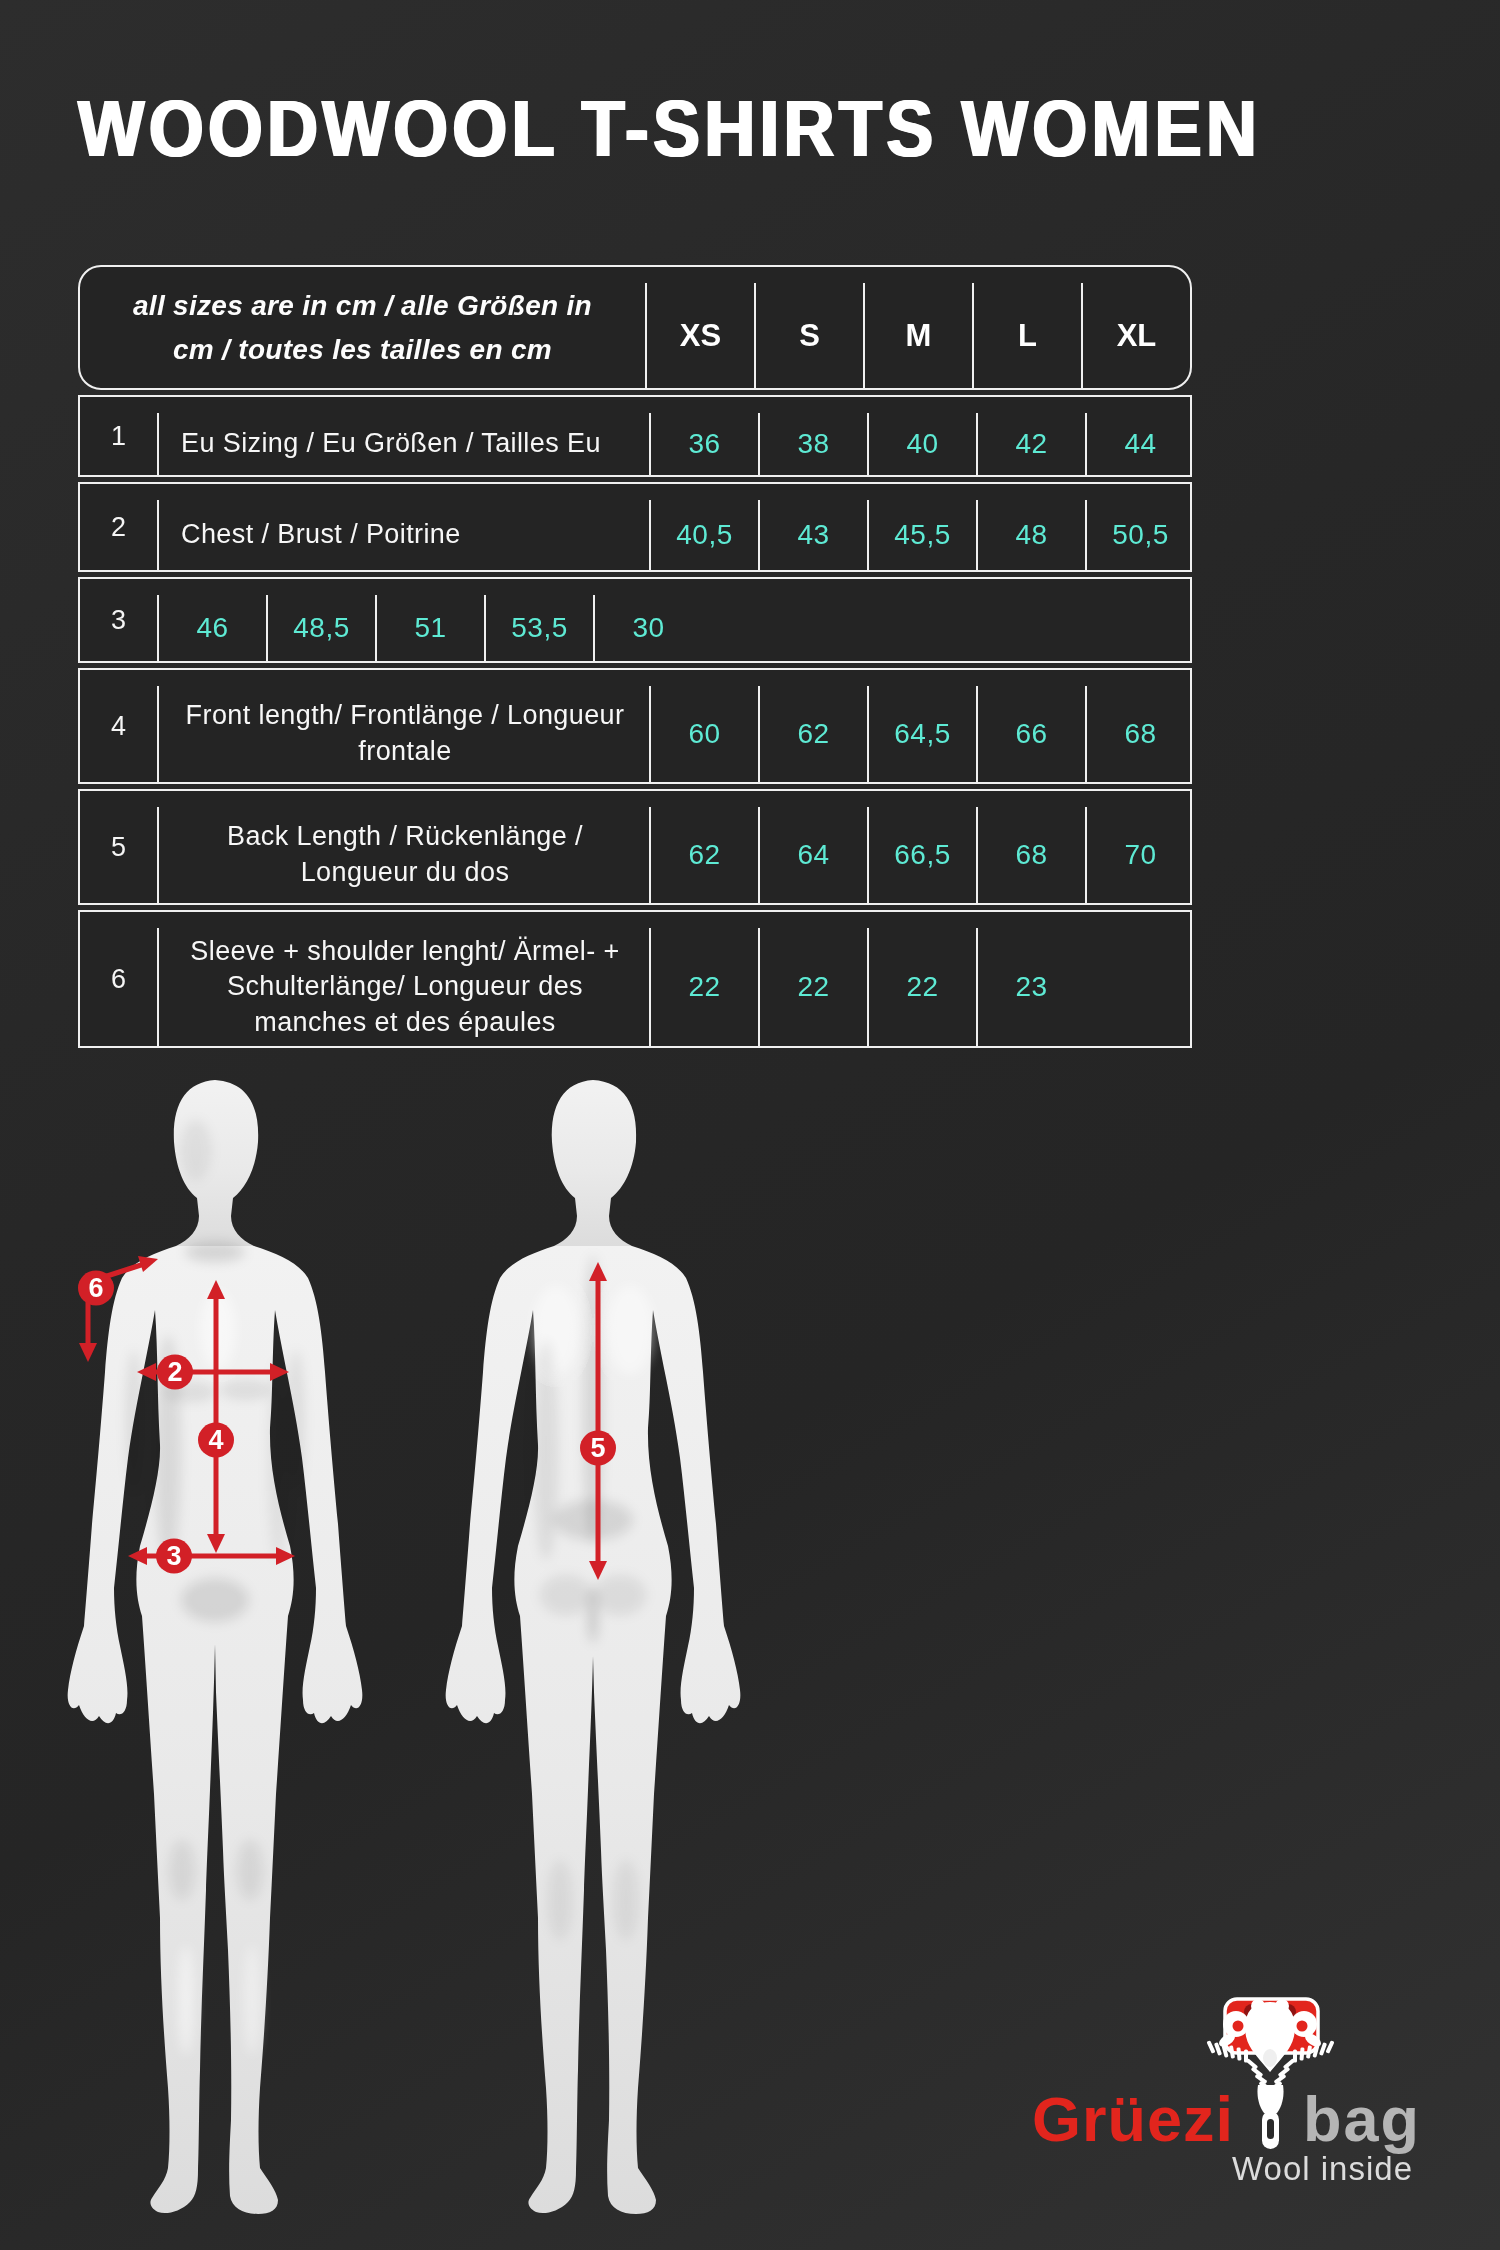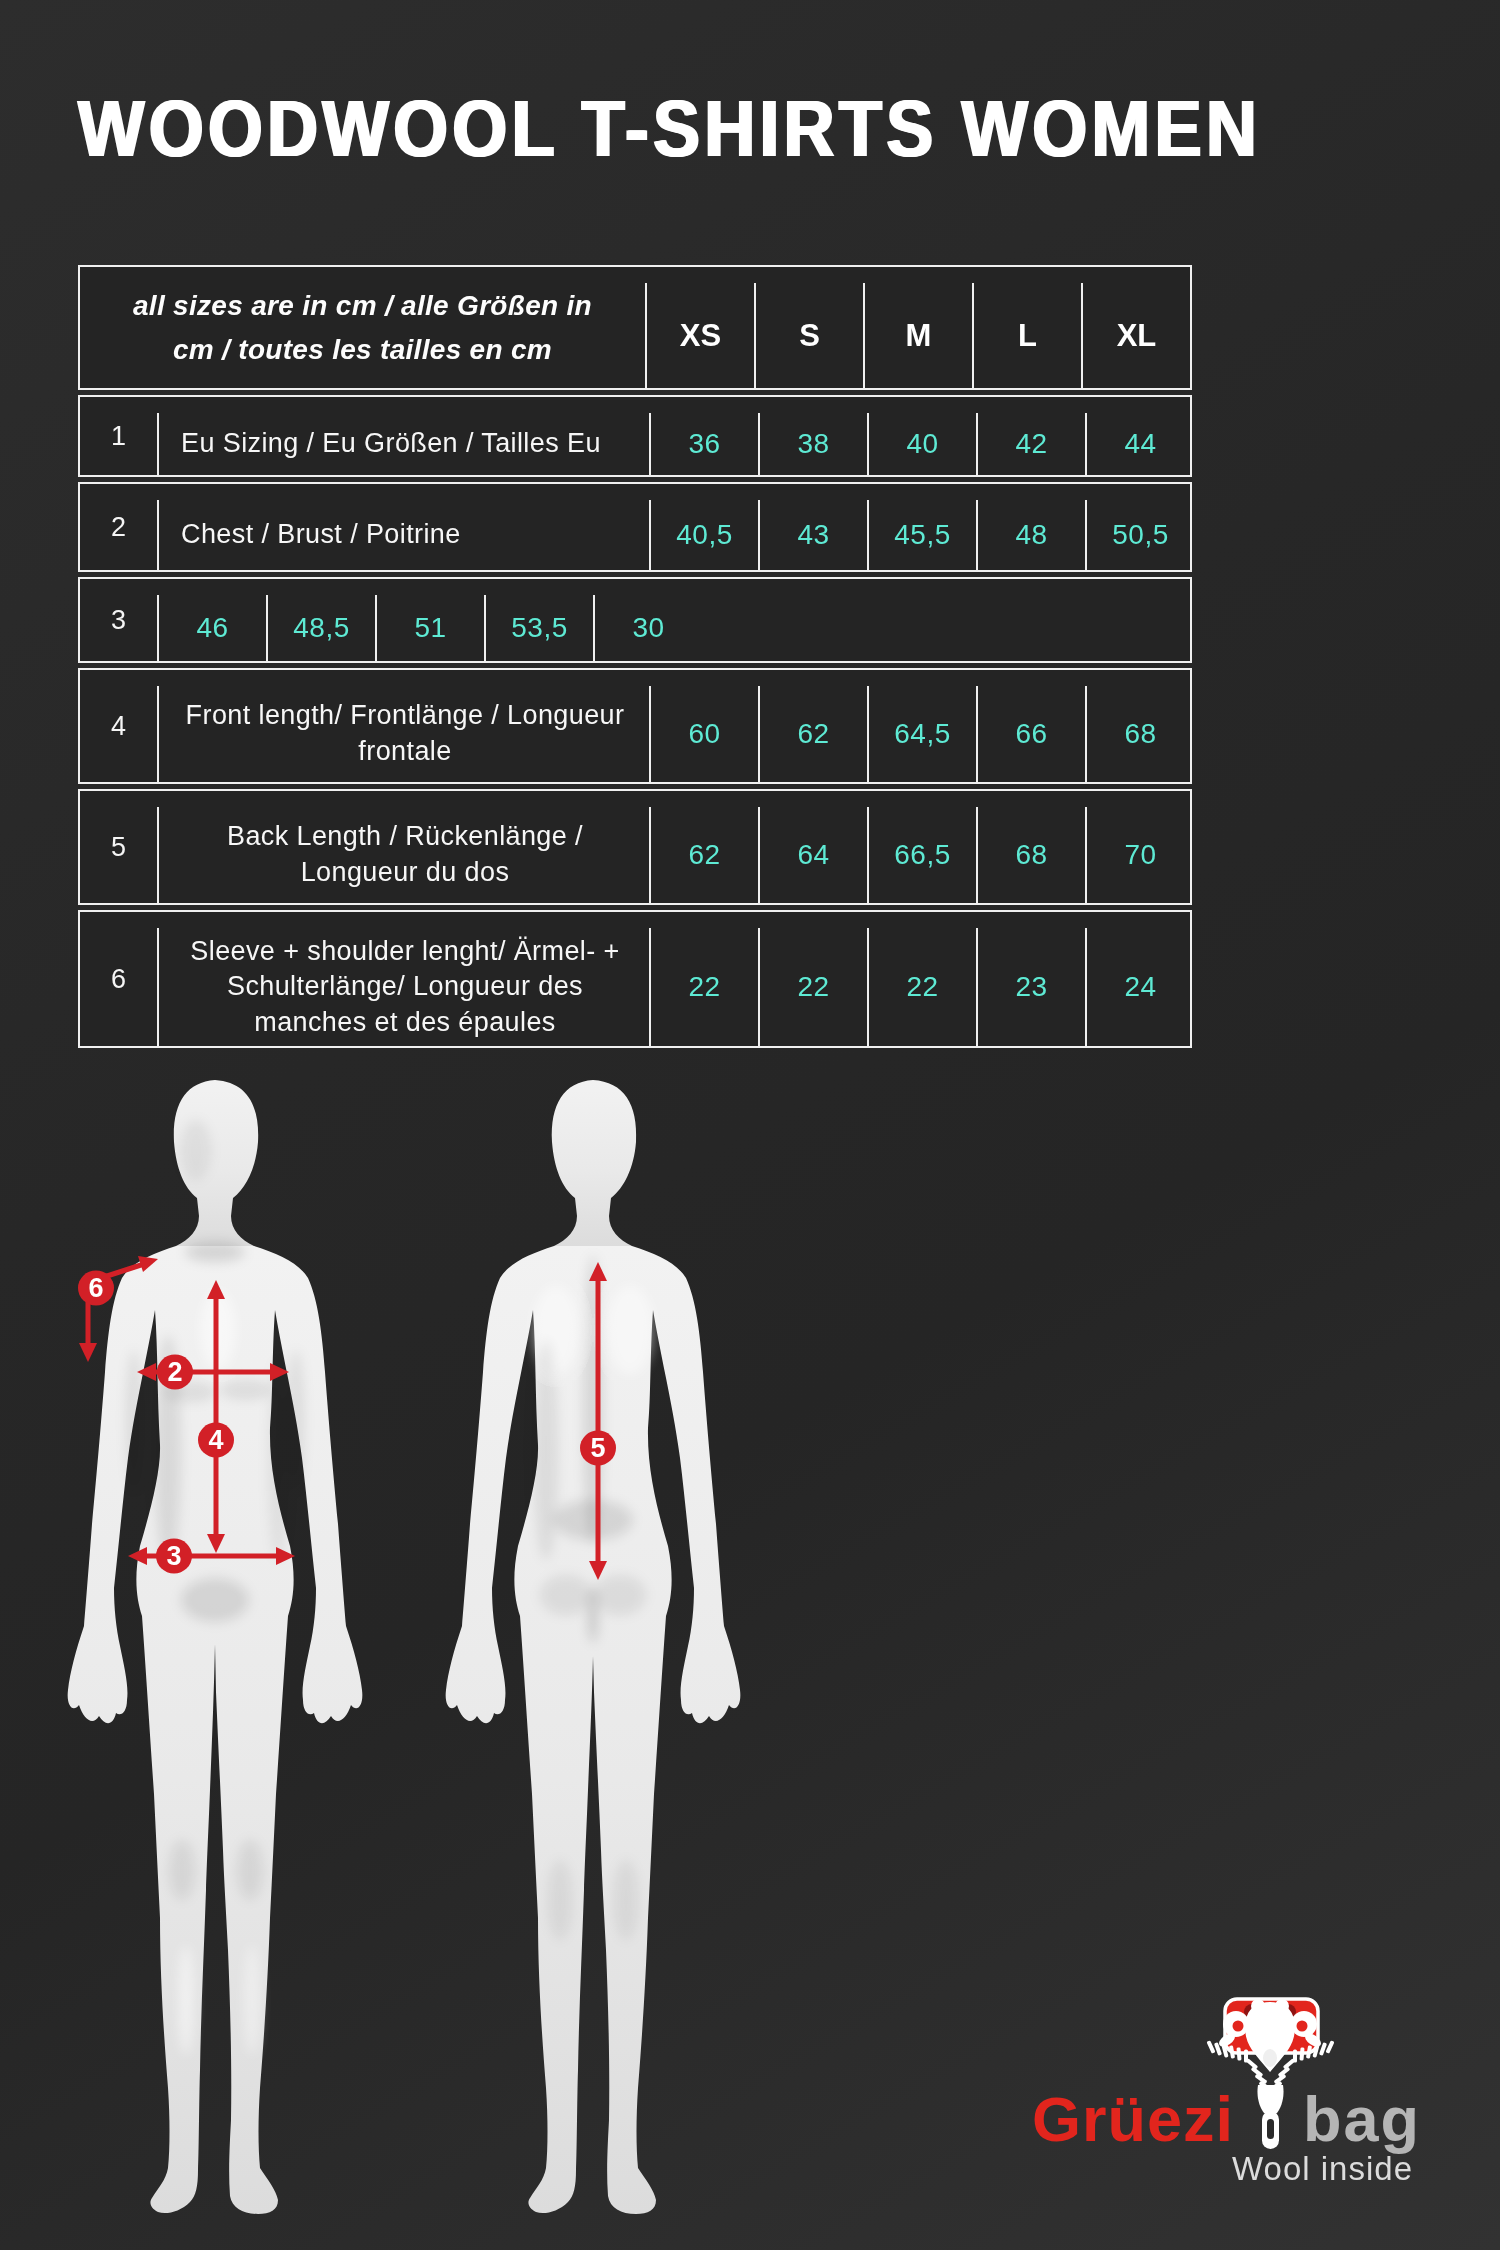--- a/index.html
+++ b/index.html
@@ -21,21 +21,21 @@
   .tcell{display:flex;align-items:center;justify-content:center;box-sizing:border-box;}
   .tcell + .tcell{border-left:2.5px solid #f0f0f0;margin-top:16px;}
   .c-note{width:569px;}
   .c-idx{width:77px;flex:none;font-size:27px;color:#f5f5f5;}
   .c-label{width:492px;flex:none;justify-content:flex-start;padding:8px 20px 8px 22px;
            font-size:27px;line-height:1.32;letter-spacing:.4px;color:#f7f7f7;text-align:center;}
   .c-val{width:109px;flex:none;font-size:28px;letter-spacing:.5px;color:#5eead4;}
   .c-size{width:109px;flex:none;font-size:31px;font-weight:700;color:#ffffff;}
   .h-note{font-size:28px;font-weight:700;font-style:italic;text-align:center;line-height:1.55;
           letter-spacing:.3px;max-width:505px;color:#fdfdfd;}
-  .r-head{height:125px;}
+  .r-head{height:125px;border-radius:23px;}
   .r-1{height:82px;}
   .r-2{height:90px;}
   .r-3{height:86px;}
   .r-4{height:116px;}
   .r-5{height:116px;}
   .r-6{height:138px;}
   
   .figures-svg{position:absolute;left:0;top:1040px;}
   .logo-svg{position:absolute;left:1000px;top:1980px;}
 </style>
@@ -107,21 +107,20 @@
       <div class="tcell c-val">70</div>
     </div>
 
     <div class="trow r-6">
       <div class="tcell c-idx">6</div>
       <div class="tcell c-label">Sleeve + shoulder lenght/ Ärmel- + Schulterlänge/ Longueur des manches et des épaules</div>
       <div class="tcell c-val">22</div>
       <div class="tcell c-val">22</div>
       <div class="tcell c-val">22</div>
       <div class="tcell c-val">23</div>
-      <div class="tcell c-val">24</div>
     </div>
   </div>
 
   <svg class="figures-svg" width="860" height="1210" viewBox="0 1040 860 1210">
     <defs>
       <linearGradient id="bodyGrad" x1="0" y1="0" x2="0" y2="1">
         <stop offset="0" stop-color="#f2f2f2"></stop>
         <stop offset="0.55" stop-color="#e9e9e9"></stop>
         <stop offset="1" stop-color="#dcdcdc"></stop>
       </linearGradient>

